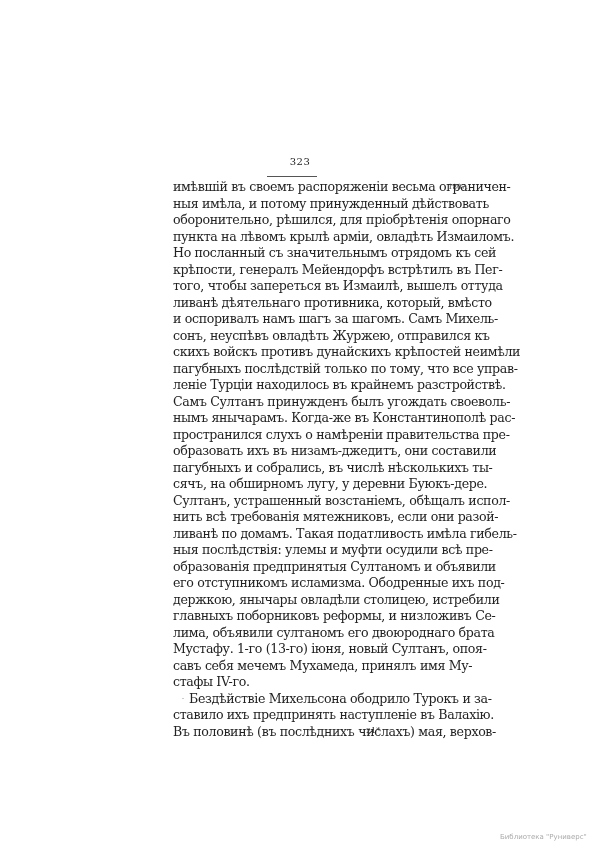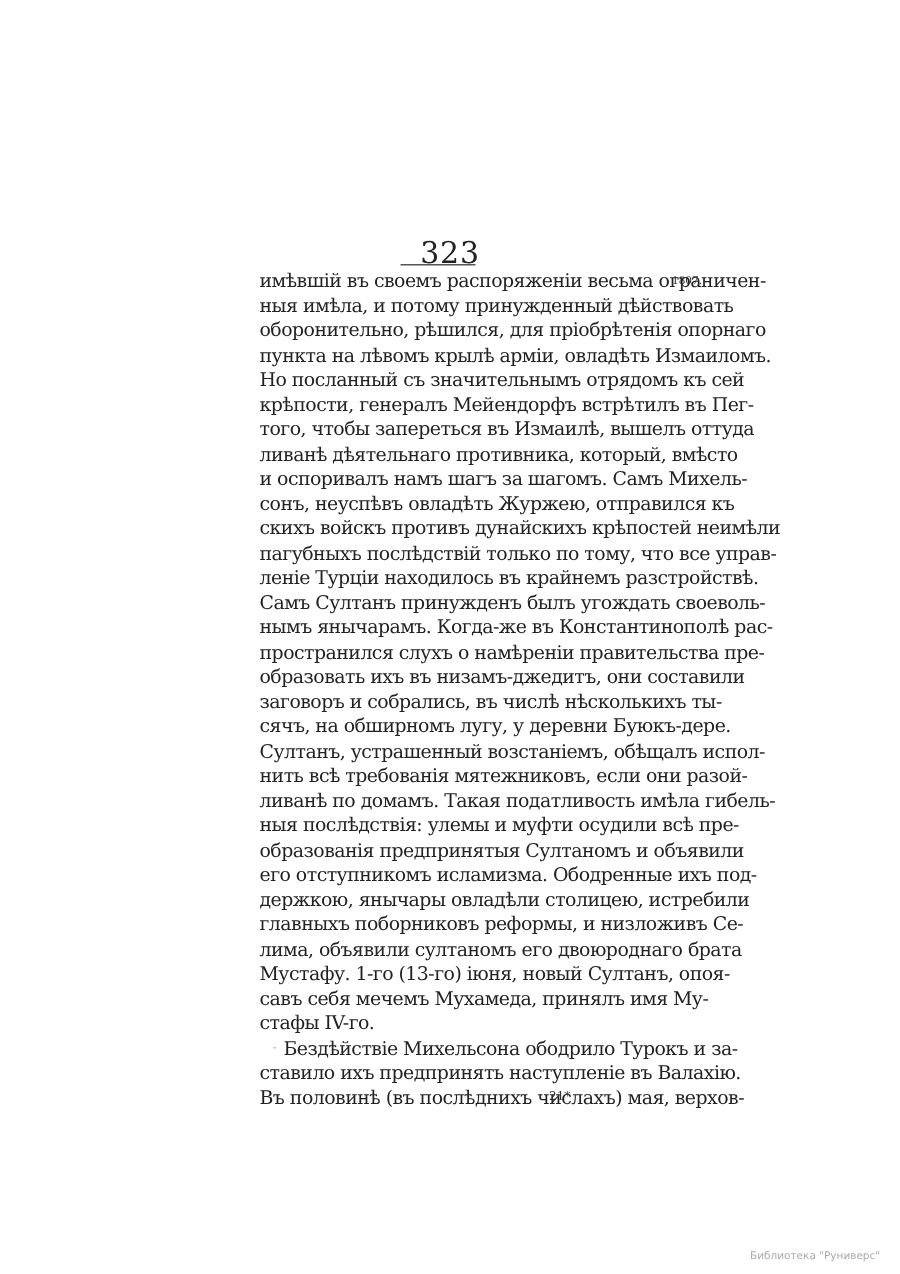--- a/index.html
+++ b/index.html
@@ -1,19 +1,19 @@
 <!DOCTYPE html>
 <html><head>
 <meta charset="utf-8">
 <style>
   html, body { margin:0; padding:0; background:#ffffff; }
   body { width:600px; height:849px; position:relative; overflow:hidden;
          font-family:"DejaVu Serif", "Liberation Serif", serif; color:#222; }
   .page-number { position:absolute; top:156px; left:0; width:600px; text-align:center;
-                 font-size:20px; letter-spacing:0.5px; }
+                 font-size:10px; letter-spacing:0.5px; }
   .rule { position:absolute; top:176px; left:267px; width:50px; height:1px; background:#555; }
   .margin-note { position:absolute; top:183px; left:448px; font-size:7px; color:#333; }
   .body-text { position:absolute; top:179px; left:173px; width:286px; }
   .line { height:16.5px; line-height:16.5px; font-size:12.6px; white-space:nowrap;
           text-align:justify; text-align-last:justify; letter-spacing:-0.35px; }
   .line.last { text-align-last:left; }
   .line.indent { padding-left:16px; }
   .signature { position:absolute; top:726px; left:366px; font-size:8px; color:#333; }
   .watermark { position:absolute; top:833px; left:500px; font-family:"DejaVu Sans", sans-serif;
                font-size:7px; color:#aaa; }
@@ -37,21 +37,21 @@
   <div class="line">ливанѣ дѣятельнаго противника, который, вмѣсто</div>
   <div class="line">и оспоривалъ намъ шагъ за шагомъ. Самъ Михель-</div>
   <div class="line">сонъ, неуспѣвъ овладѣть Журжею, отправился къ</div>
   <div class="line">скихъ войскъ противъ дунайскихъ крѣпостей неимѣли</div>
   <div class="line">пагубныхъ послѣдствій только по тому, что все управ-</div>
   <div class="line">леніе Турціи находилось въ крайнемъ разстройствѣ.</div>
   <div class="line">Самъ Султанъ принужденъ былъ угождать своеволь-</div>
   <div class="line">нымъ янычарамъ. Когда-же въ Константинополѣ рас-</div>
   <div class="line">пространился слухъ о намѣреніи правительства пре-</div>
   <div class="line">образовать ихъ въ низамъ-джедитъ, они составили</div>
-  <div class="line">заговоръ и собрались, въ числѣ нѣсколькихъ ты-</div>
+  <div class="line">пагубныхъ и собрались, въ числѣ нѣсколькихъ ты-</div>
   <div class="line">сячъ, на обширномъ лугу, у деревни Буюкъ-дере.</div>
   <div class="line">Султанъ, устрашенный возстаніемъ, обѣщалъ испол-</div>
   <div class="line">нить всѣ требованія мятежниковъ, если они разой-</div>
   <div class="line">ливанѣ по домамъ. Такая податливость имѣла гибель-</div>
   <div class="line">ныя послѣдствія: улемы и муфти осудили всѣ пре-</div>
   <div class="line">образованія предпринятыя Султаномъ и объявили</div>
   <div class="line">его отступникомъ исламизма. Ободренные ихъ под-</div>
   <div class="line">держкою, янычары овладѣли столицею, истребили</div>
   <div class="line">главныхъ поборниковъ реформы, и низложивъ Се-</div>
   <div class="line">лима, объявили султаномъ его двоюроднаго брата</div>

